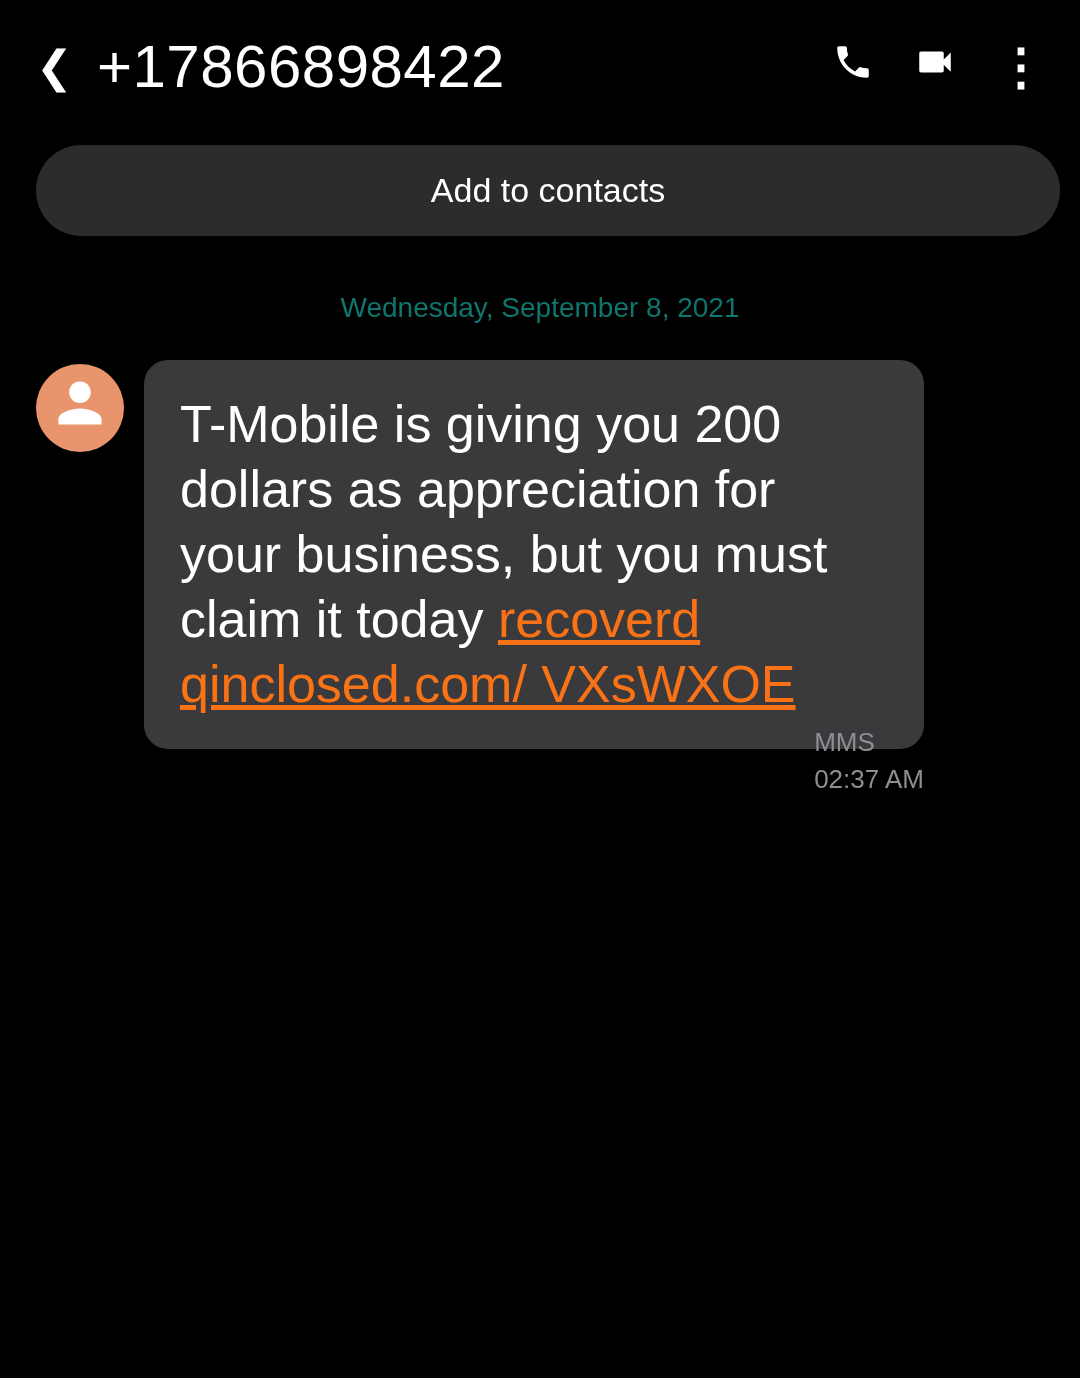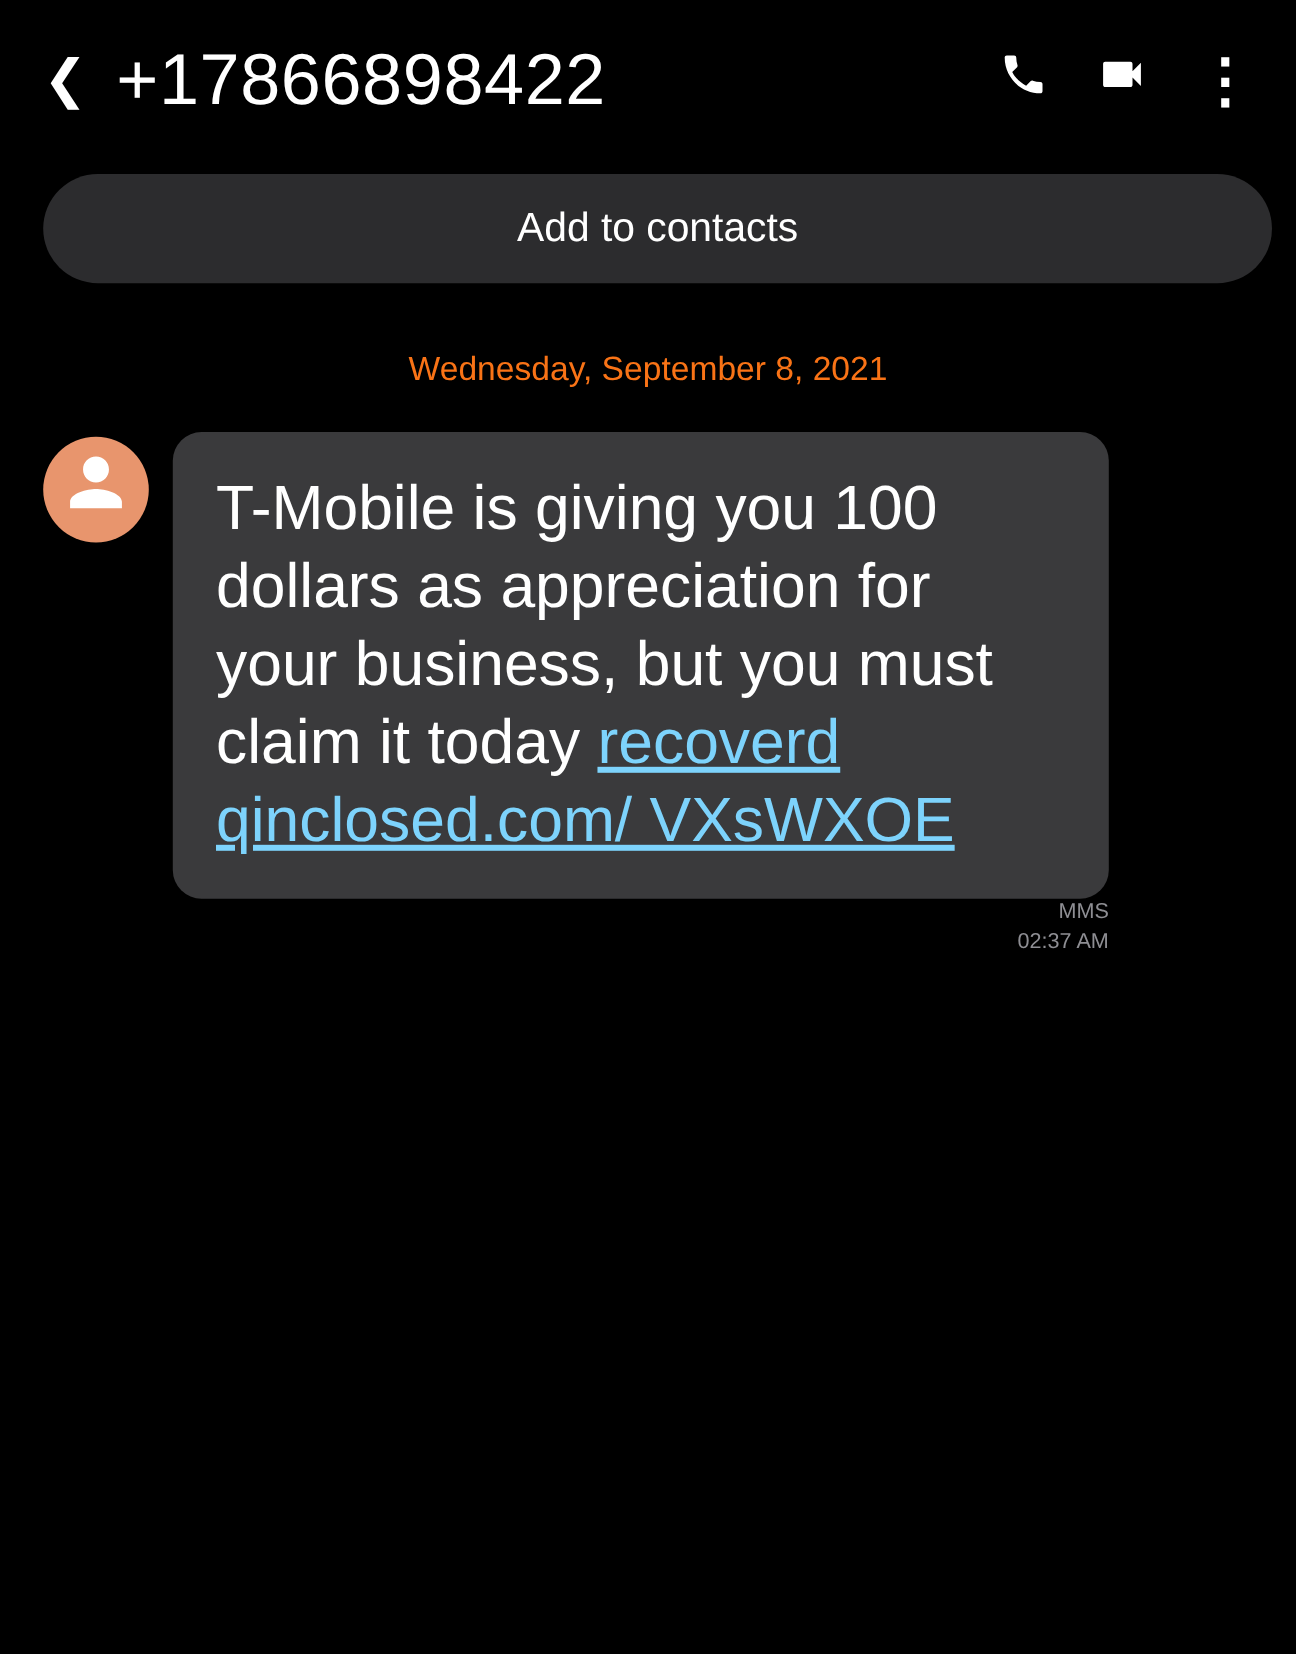--- a/index.html
+++ b/index.html
@@ -70,21 +70,21 @@
       font-size: 34px;
       font-weight: 500;
       cursor: pointer;
       flex: 1;
       text-align: center;
     }
 
     
     .date-separator {
       text-align: center;
-      color: #f97316;
+      color: #0f766e;
       font-size: 28px;
       padding: 20px 36px 36px 36px;
     }
 
     
     .message-area {
       padding: 0 36px;
       display: flex;
       align-items: flex-start;
       gap: 20px;
@@ -126,22 +126,22 @@
     .message-link {
       color: #5ac8fa;
       text-decoration: underline;
     }
 
     .message-meta {
       position: absolute;
       bottom: -48px;
       right: 0;
       color: #8e8e93;
-      font-size: 18px;
-      text-align: right;
+      font-size: 26px;
+      text-align: left;
       line-height: 1.4;
     }
   </style>
 </head>
 <body>
 
 <div class="header">
   <span class="header-back">❮</span>
   <span class="header-title">+17866898422</span>
   <div class="header-icons">
@@ -168,20 +168,20 @@
 <div class="message-area">
   <div class="avatar">
     <span class="avatar-icon">
       <svg width="54" height="54" viewBox="0 0 24 24" fill="white">
         <path d="M12 12c2.7 0 4.8-2.1 4.8-4.8S14.7 2.4 12 2.4 7.2 4.5 7.2 7.2 9.3 12 12 12zm0 2.4c-3.2 0-9.6 1.6-9.6 4.8v2.4h19.2v-2.4c0-3.2-6.4-4.8-9.6-4.8z"></path>
       </svg>
     </span>
   </div>
   <div class="message-bubble">
     <span class="message-text">
-      <span>T-Mobile is giving you 100 dollars as appreciation for your business, but you must claim it today </span><a class="message-link" style="color: #7dd3fc;">recoverd qinclosed.com/ VXsWXOE</a>
+      <span>T-Mobile is giving you 200 dollars as appreciation for your business, but you must claim it today </span><a class="message-link" style="color: #f97316;">recoverd qinclosed.com/ VXsWXOE</a>
     </span>
     <div class="message-meta">
       <span>MMS</span><br>
       <span>02:37 AM</span>
     </div>
   </div>
 </div>
 
 </body></html>

